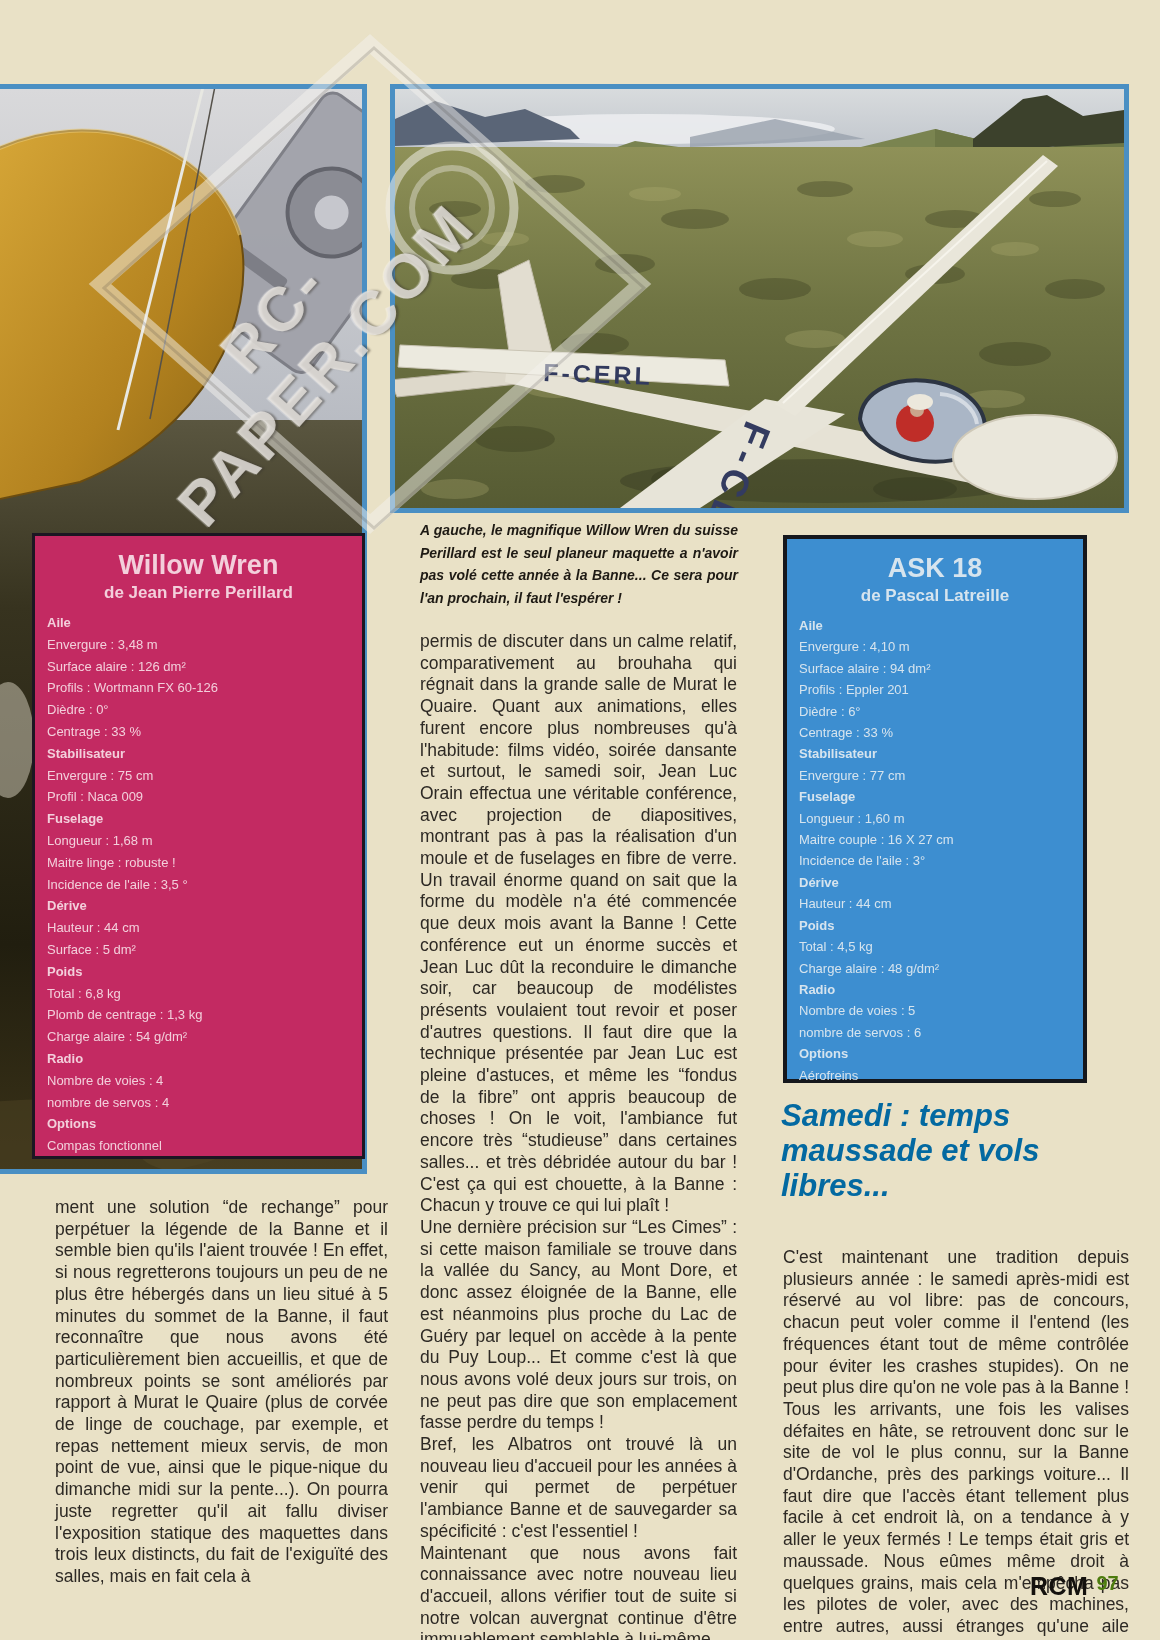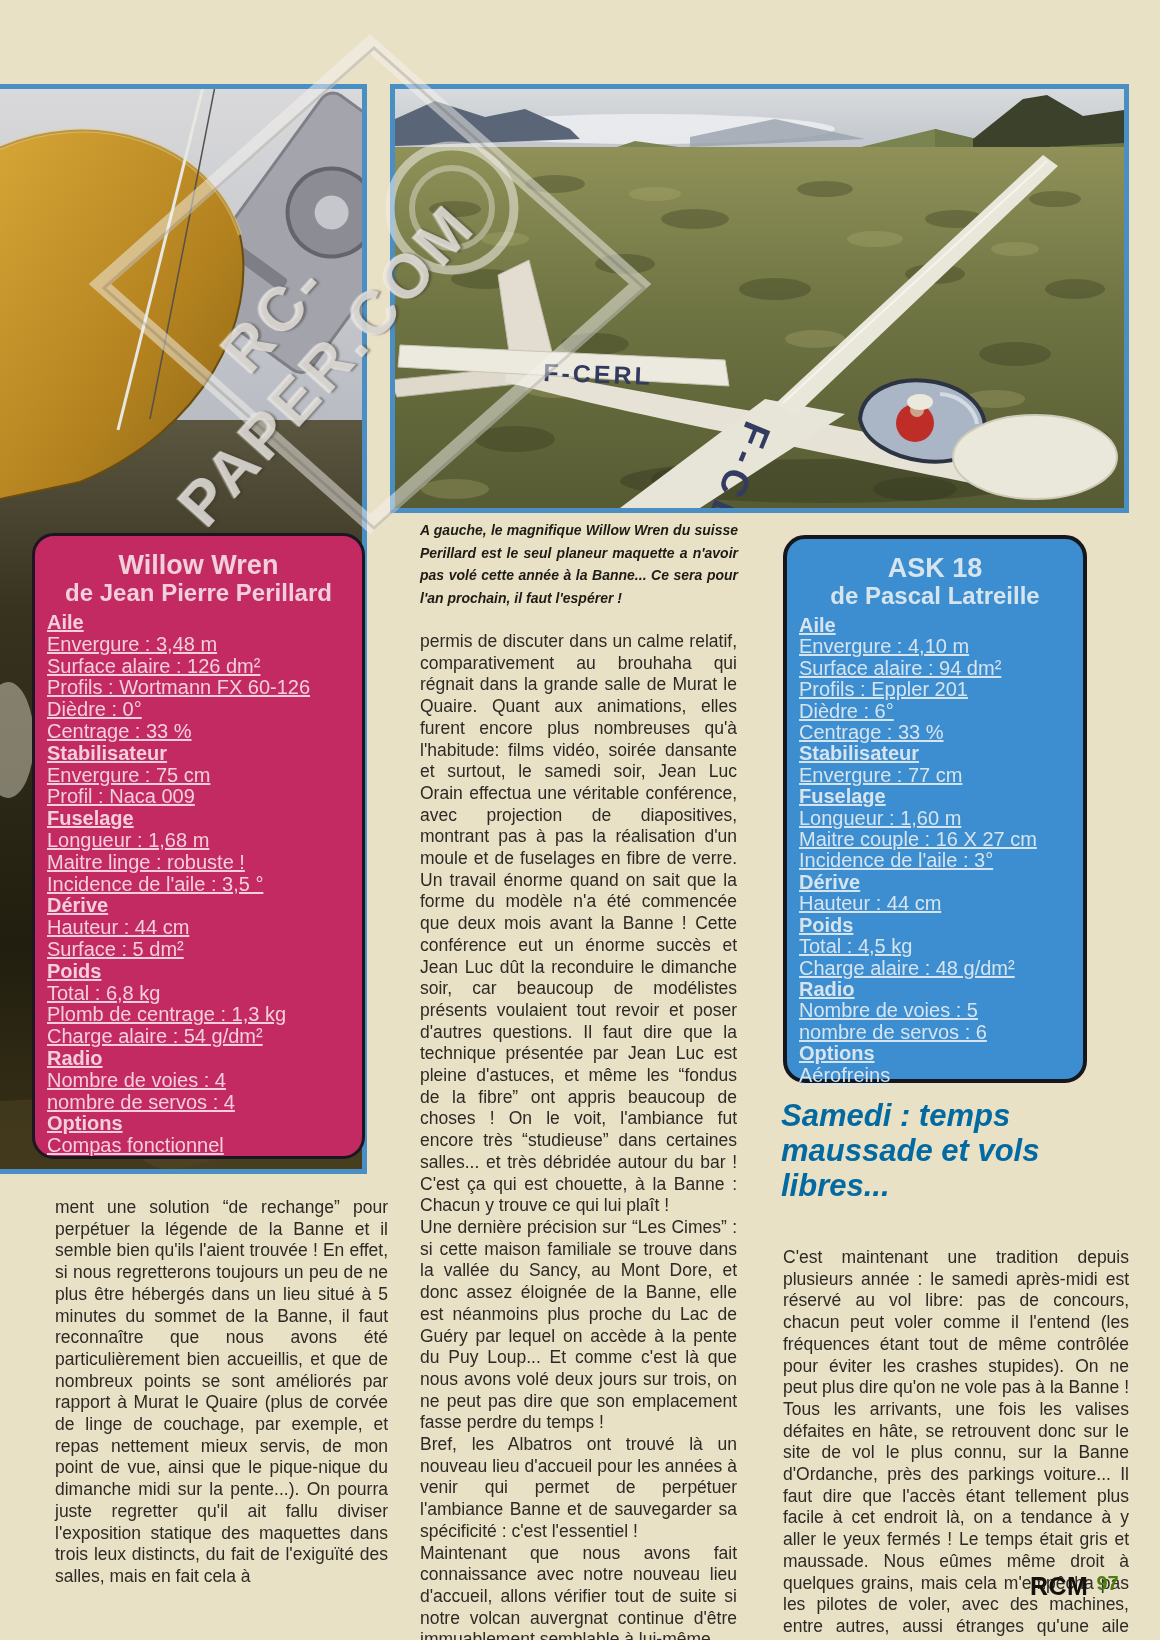--- a/index.html
+++ b/index.html
@@ -15,30 +15,30 @@
     border-bottom:5px solid var(--c-photo_border,#4a8fc3);}
   .photo-main{left:390px;top:84px;width:739px;height:429px;
     border:5px solid var(--c-photo_border,#4a8fc3);}
   
   .watermark{position:absolute;left:0;top:0;width:1160px;height:1640px;z-index:4;pointer-events:none;}
   .wm-text{position:absolute;left:40px;top:270px;width:520px;text-align:center;
     transform:rotate(-48deg);transform-origin:center;
     font-size:62px;font-weight:bold;letter-spacing:4px;
     color:rgba(233,230,224,0.78);text-shadow:2px 2px 2px rgba(60,55,48,0.45), -1px -1px 1px rgba(255,255,255,0.35);}
   
-  .specbox{position:absolute;box-sizing:border-box;z-index:6;padding:10px 12px 8px 12px;border-radius:22px;}
+  .specbox{position:absolute;box-sizing:border-box;z-index:6;padding:10px 12px 8px 12px;}
   .specbox.pink{left:32px;top:533px;width:333px;height:626px;
     background:var(--c-box_pink_bg,#c32a62);border:3px solid #1c1622;
     color:var(--c-box_pink_text,#f3cfdb);}
   .specbox.blue{left:783px;top:535px;width:304px;height:548px;
     background:var(--c-box_blue_bg,#3d8ed0);border:4px solid #15171c;
     color:var(--c-box_blue_text,#d6e4ee);}
   .sb-title{text-align:center;font-weight:bold;font-size:27px;line-height:30px;margin-top:4px;}
-  .sb-subtitle{text-align:center;font-weight:bold;font-size:24px;line-height:26px;margin-bottom:6px;}
-  .sb-line{font-size:20px;line-height:21.8px;white-space:nowrap;text-decoration:underline;}
+  .sb-subtitle{text-align:center;font-weight:bold;font-size:17px;line-height:26px;margin-bottom:6px;}
+  .sb-line{font-size:13px;line-height:21.8px;white-space:nowrap;}
   .specbox.blue .sb-line{line-height:21.4px;}
   .sb-line.b{font-weight:bold;}
   
   .caption{position:absolute;left:420px;top:519px;width:318px;
     font-weight:bold;font-style:italic;font-size:14px;line-height:22.5px;
     text-align:justify;color:#1e1a14;z-index:5;}
   .col{position:absolute;font-size:17.5px;line-height:21.7px;text-align:justify;z-index:5;}
   .col p{margin:0;}
   .col-left{left:55px;top:1197px;width:333px;}
   .col-mid{left:420px;top:631px;width:317px;}

